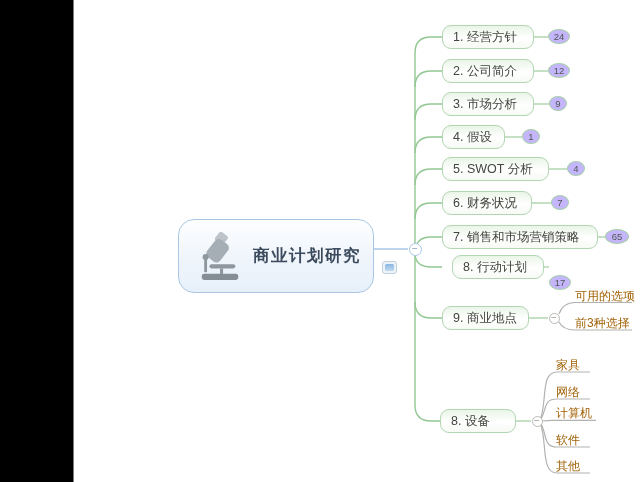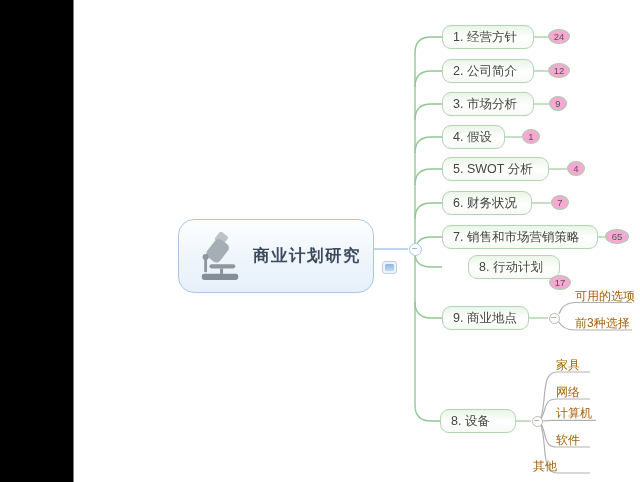--- a/index.html
+++ b/index.html
@@ -15,21 +15,21 @@
     display:flex;align-items:center;box-sizing:border-box;}
   .root-label{font-size:16.5px;font-weight:600;color:#3b4a5c;letter-spacing:1.5px;margin-left:10px;white-space:nowrap;}
   .mic{width:46px;height:50px;margin-left:18px;flex:0 0 auto;}
 
   .topic{position:absolute;height:24px;box-sizing:border-box;border:1.4px solid #b2d6b2;
     border-radius:9px;background:linear-gradient(#eaf5e8,#ffffff 55%,#f6faf4);
     display:flex;align-items:center;padding-left:10px;white-space:nowrap;
     font-size:12.5px;color:#42463e;overflow:visible;}
 
   .badge{position:absolute;height:15px;box-sizing:border-box;border:1.2px solid #a8d0a8;
-    border-radius:50%;background:#f9a8d4;display:flex;align-items:center;justify-content:center;
+    border-radius:50%;background:#c4b5fd;display:flex;align-items:center;justify-content:center;
     font-size:9.5px;color:#4f584f;}
 
   .collapse{position:absolute;box-sizing:border-box;background:#fff;border-radius:50%;
     display:flex;align-items:center;justify-content:center;font-size:10px;line-height:1;}
   .collapse.blue{width:13px;height:13px;border:1.3px solid #a9c7e5;color:#7f9cbd;}
   .collapse.gray{width:11px;height:11px;border:1.2px solid #b6bab4;color:#9a9a98;}
 
   .subtopic{position:absolute;font-size:12px;color:#a16207;white-space:nowrap;}
 
   .notes-icon{position:absolute;left:382px;top:261px;width:15px;height:13px;box-sizing:border-box;
@@ -118,21 +118,21 @@
     </div>
   <div class="topic" style="left:442px;top:157px;width:107px;">
       <span>5. SWOT 分析</span>
     </div>
   <div class="topic" style="left:442px;top:191px;width:90px;">
       <span>6. 财务状况</span>
     </div>
   <div class="topic" style="left:442px;top:225px;width:156px;">
       <span>7. 销售和市场营销策略</span>
     </div>
-  <div class="topic" style="left:468px;top:255px;width:92px;">
+  <div class="topic" style="left:452px;top:255px;width:92px;">
       <span>8. 行动计划</span>
     </div>
   <div class="topic" style="left:442px;top:306px;width:87px;">
       <span>9. 商业地点</span>
     </div>
   <div class="topic" style="left:440px;top:409px;width:76px;">
       <span>8. 设备</span>
     </div>
 
   <div class="badge" style="left:548px;top:29px;width:22px;">
@@ -167,15 +167,15 @@
     <span>−</span>
   </div>
 
   <div class="subtopic" style="left:575px;top:288px;"><span>可用的选项</span></div>
   <div class="subtopic" style="left:575px;top:315px;"><span>前3种选择</span></div>
 
   <div class="subtopic" style="left:556px;top:357px;"><span>家具</span></div>
   <div class="subtopic" style="left:556px;top:384px;"><span>网络</span></div>
   <div class="subtopic" style="left:556px;top:405px;"><span>计算机</span></div>
   <div class="subtopic" style="left:556px;top:432px;"><span>软件</span></div>
-  <div class="subtopic" style="left:533px;top:458px;"><span>其他</span></div>
+  <div class="subtopic" style="left:556px;top:458px;"><span>其他</span></div>
 
 </div>
 
 </body></html>

